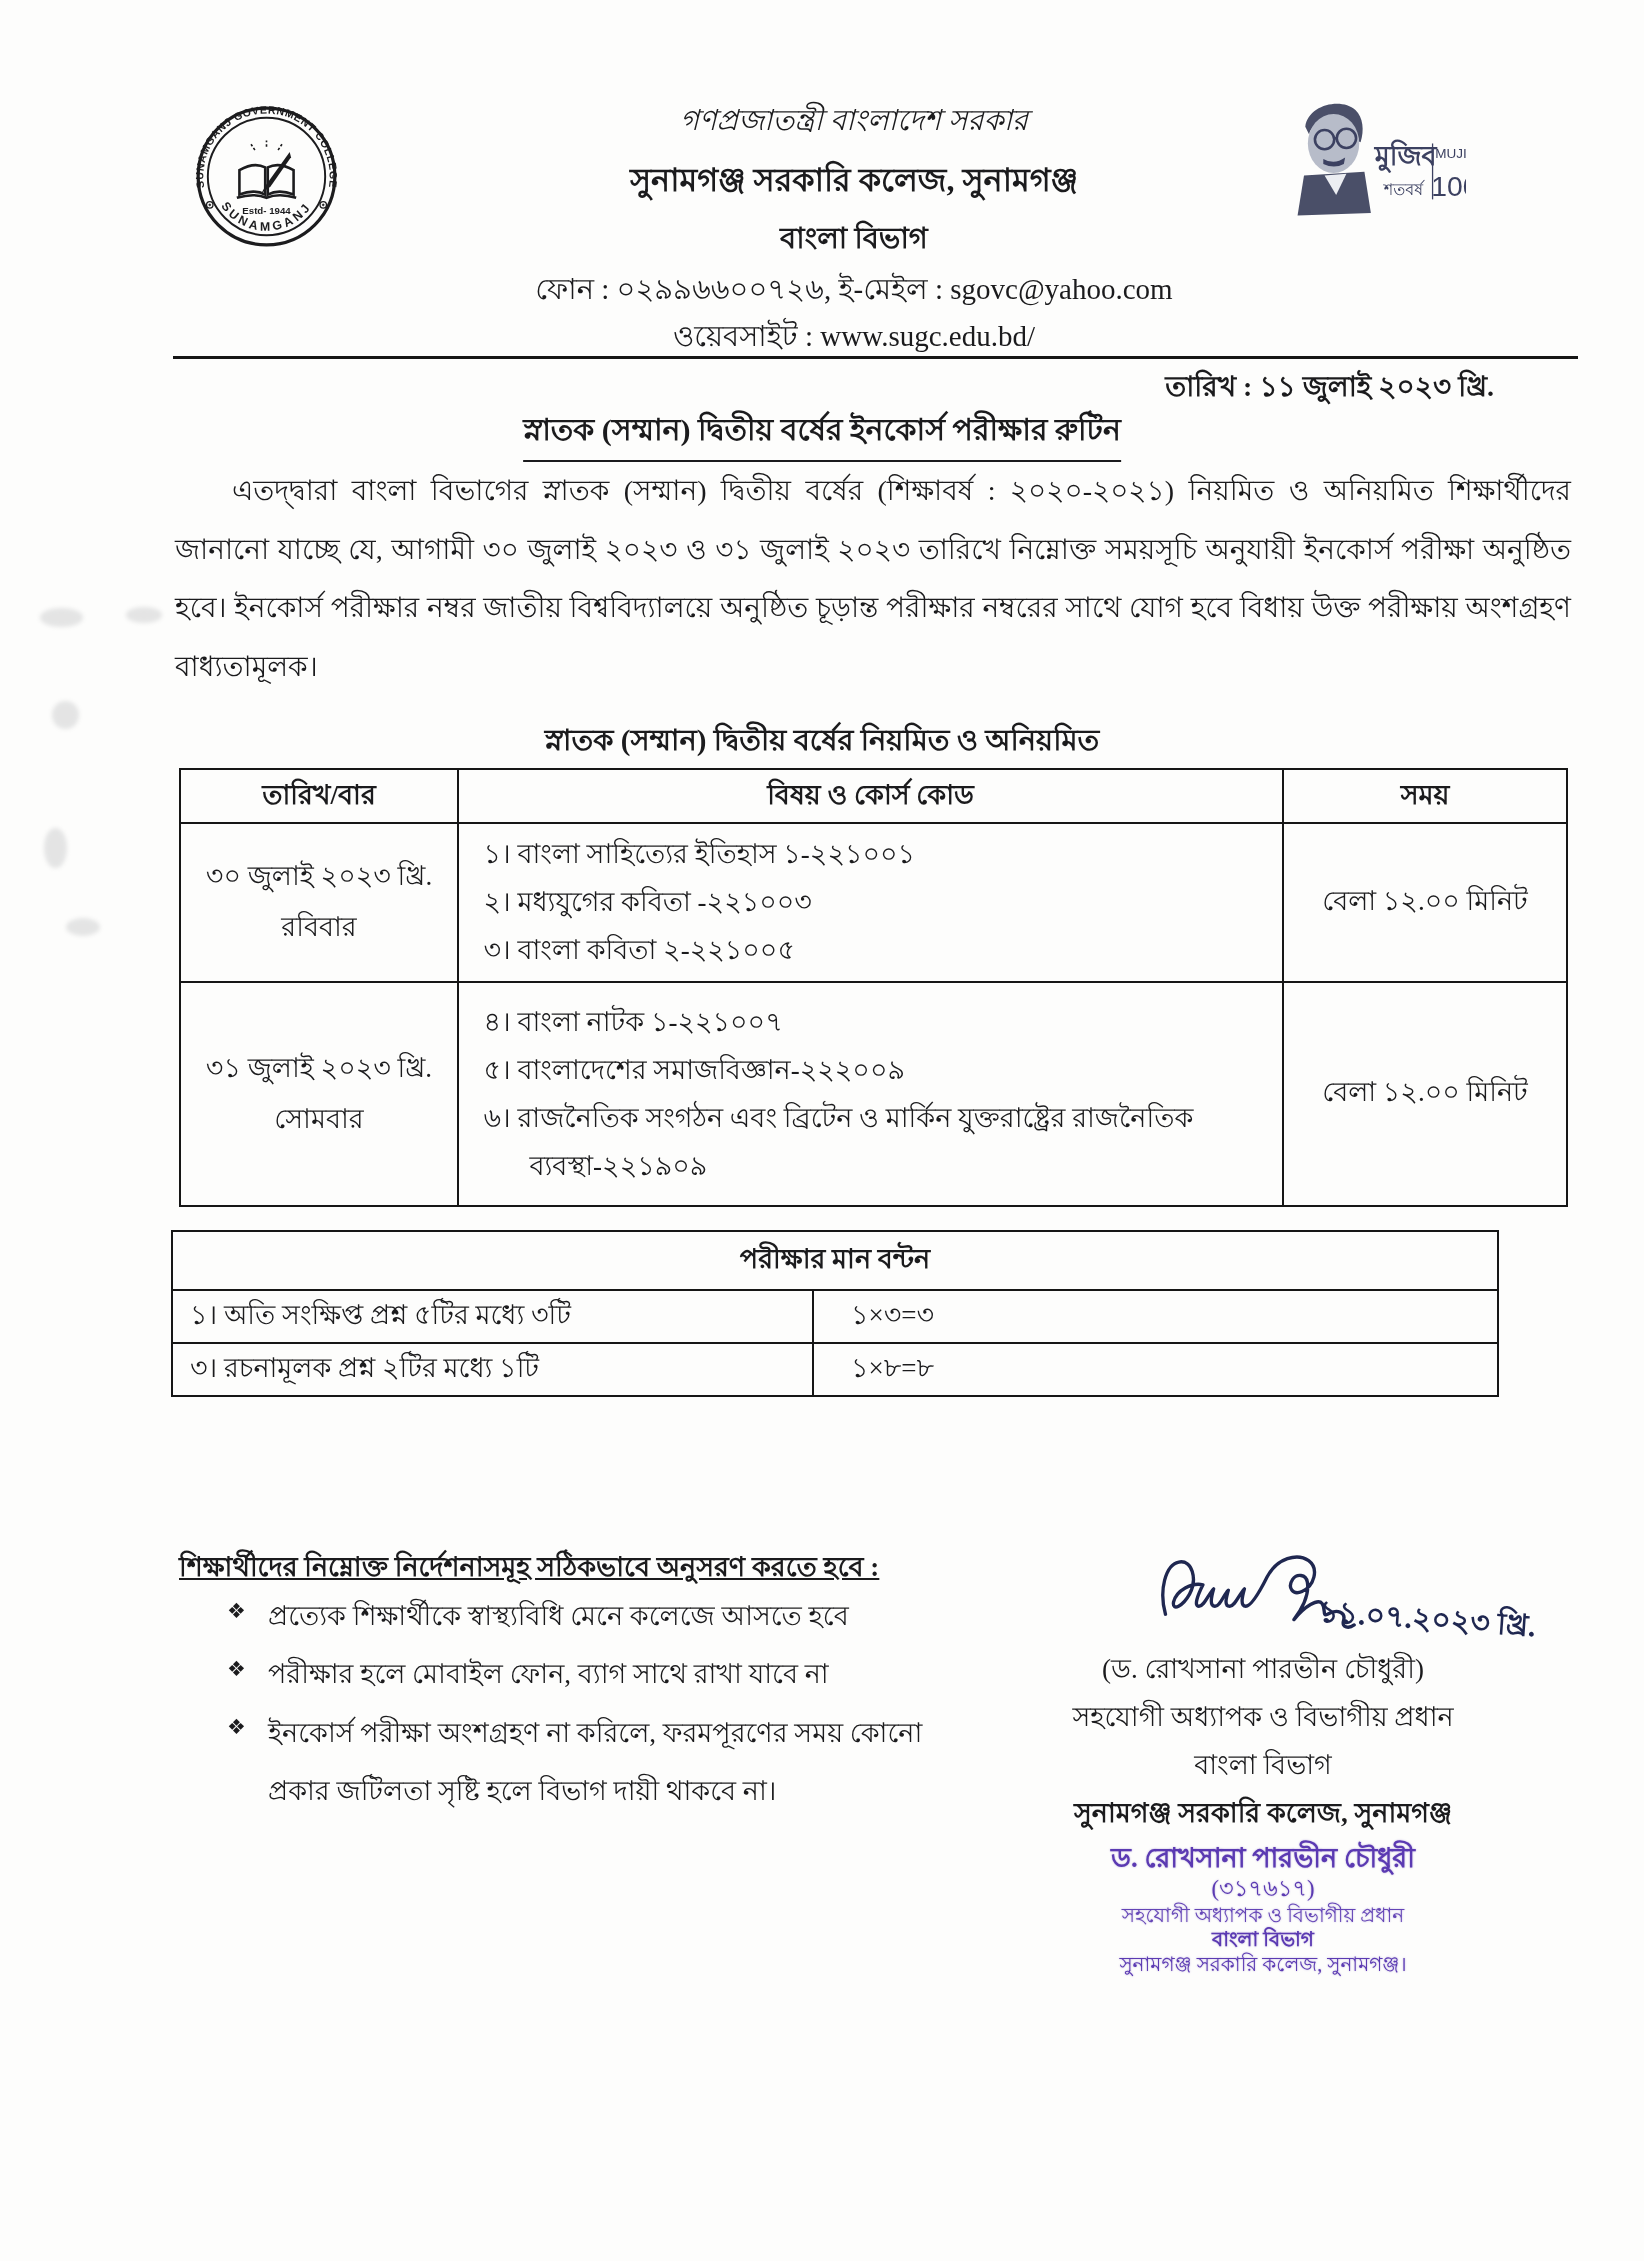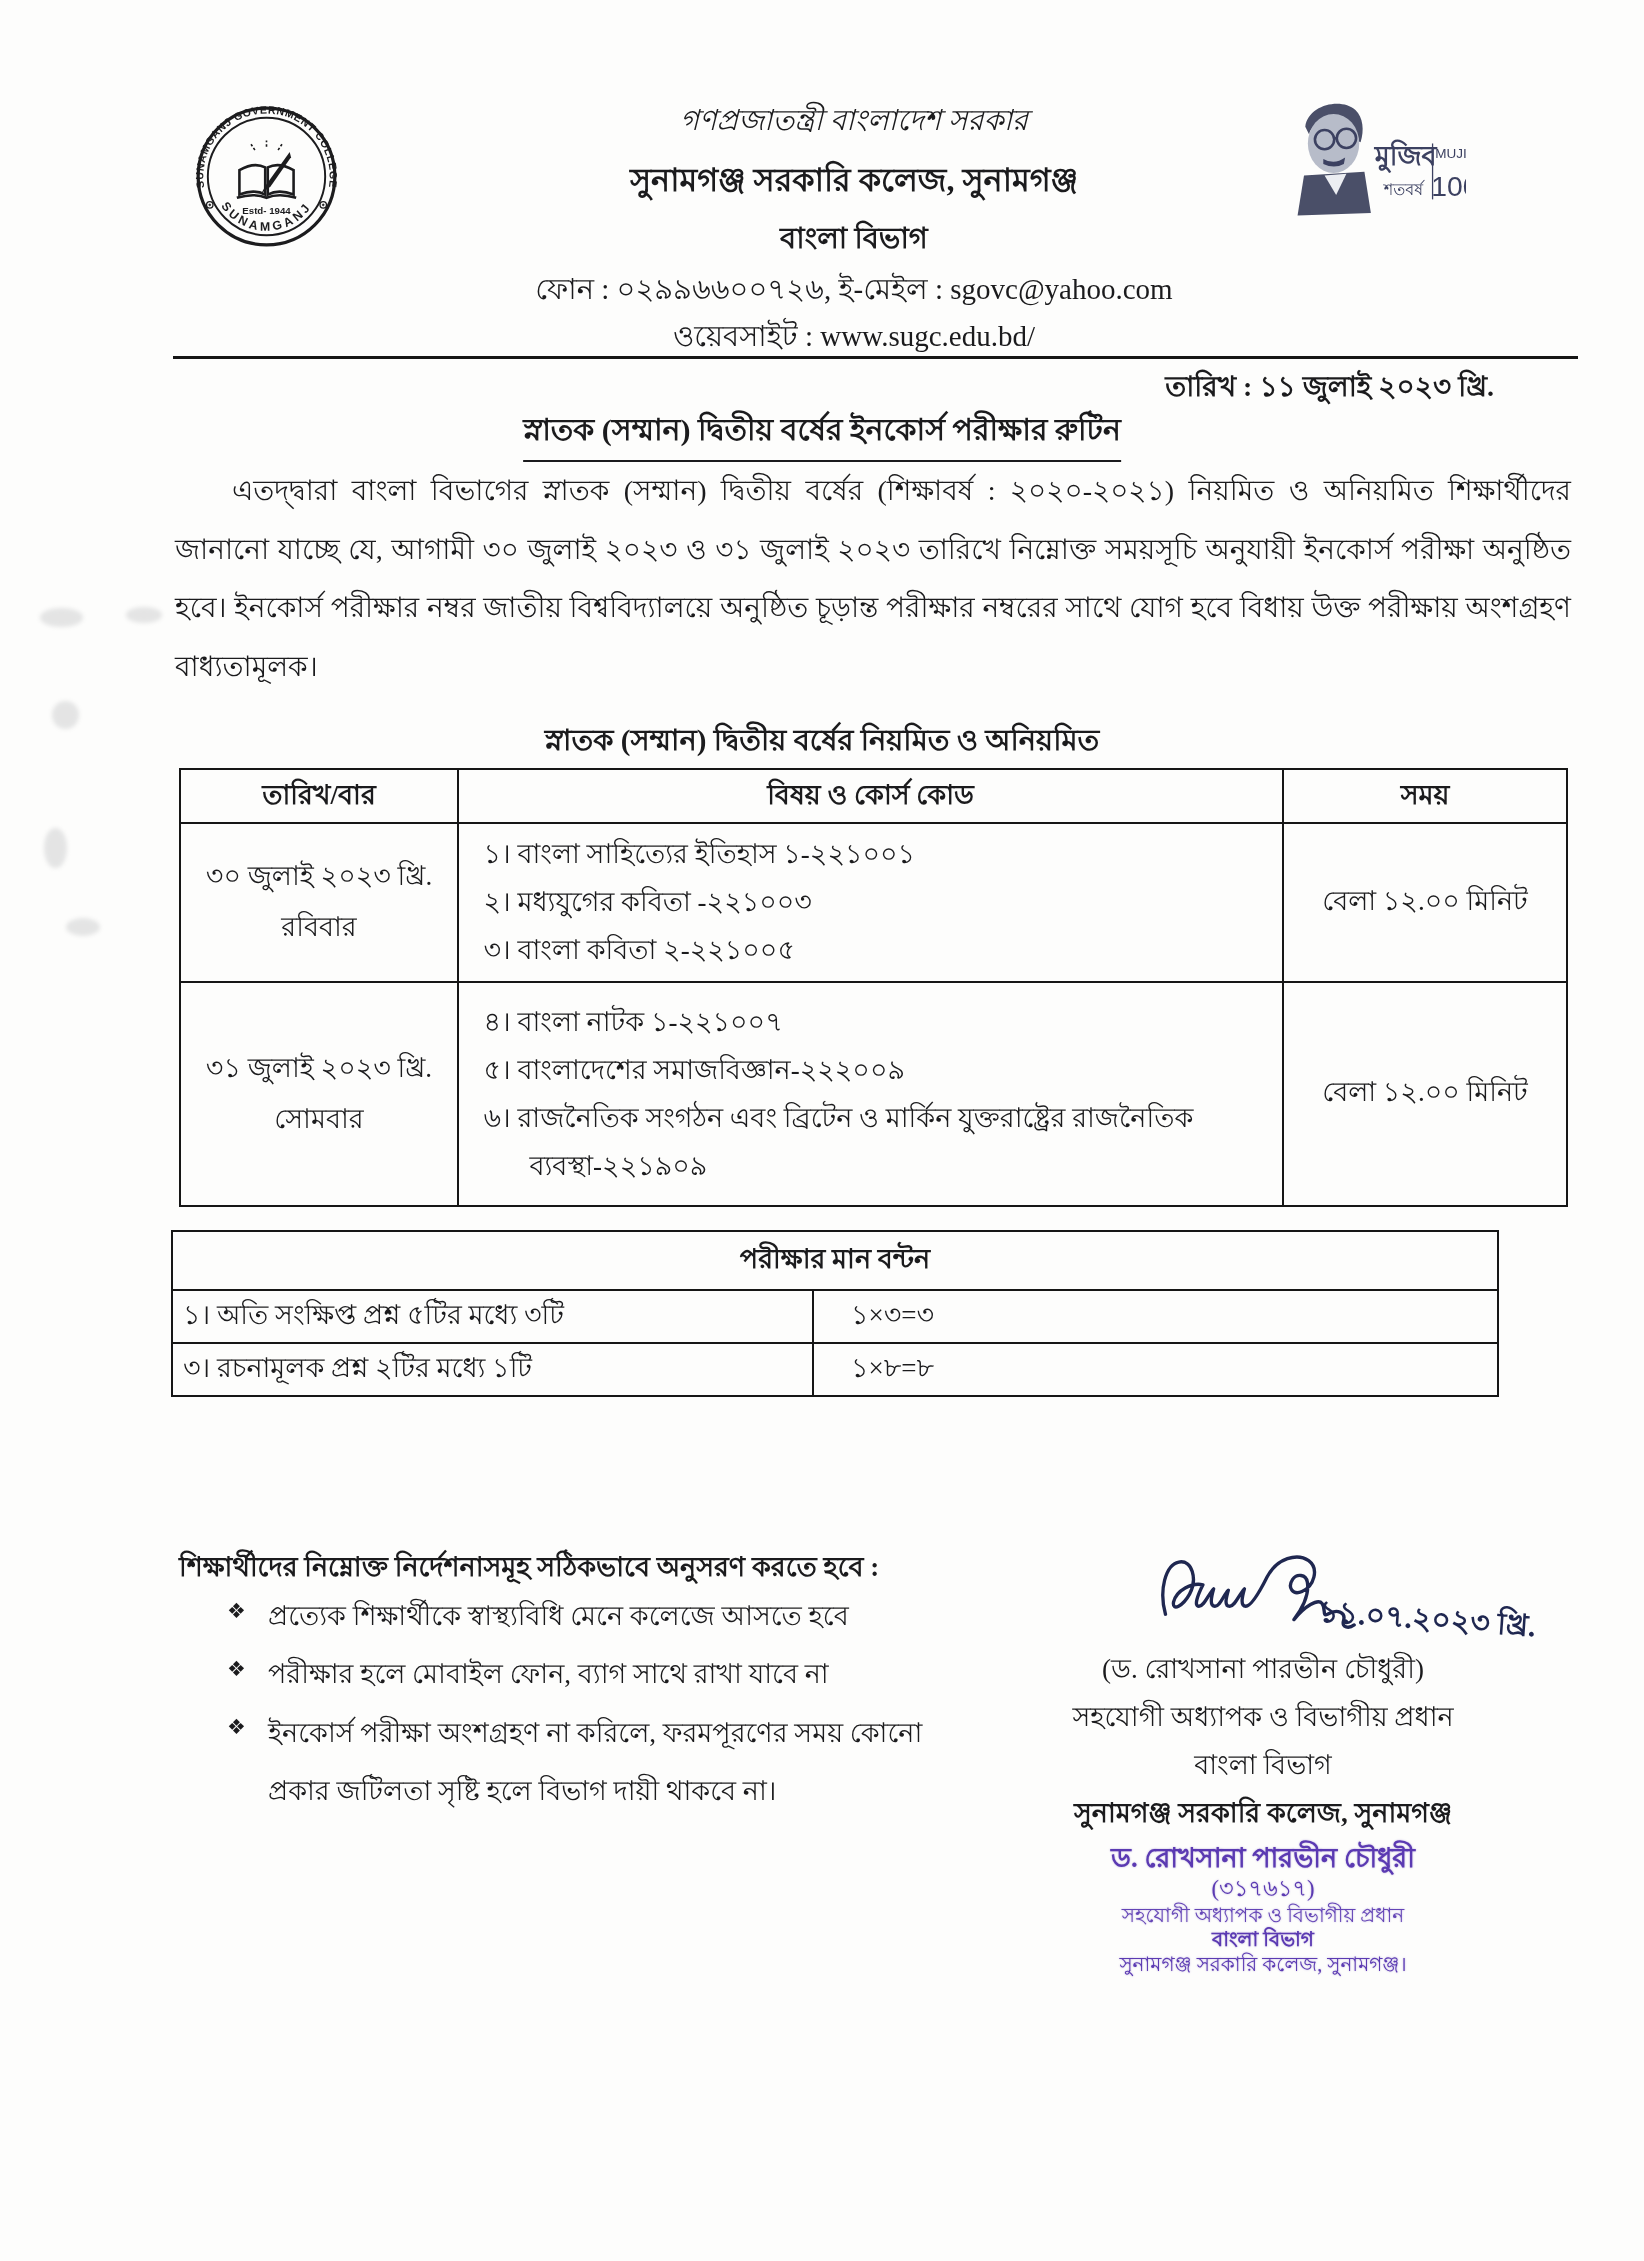--- a/index.html
+++ b/index.html
@@ -39,26 +39,26 @@
   .t1 .r2{height:224px;}
   .dcell{text-align:center;line-height:1.9;}
   .scell{padding:6.4px 13px 6.4px 24.5px;}
   .sub{line-height:1.78;padding-left:46px;text-indent:-46px;}
   .tcell{text-align:center;}
   
   .t2{position:absolute;left:171px;top:1230px;width:1327px;}
   .t2 th,.t2 td{border:2.6px solid #161616;font-size:27px;vertical-align:middle;font-family:Liberation Serif, serif;}
   .t2 th{height:55px;font-weight:700;text-align:center;}
   .t2 td{height:49px;}
-  .t2 .lab{padding-left:10px;}
+  .t2 .lab{padding-left:17px;}
   .t2 .mrk{padding-left:37px;}
   .t2 .tot-l{text-align:right;padding-right:15.5px;}
   .t2 .tot-v{padding-left:62px;}
   
-  .instr-head{position:absolute;left:179px;top:1546px;font-size:27px;font-weight:600;}
+  .instr-head{position:absolute;left:179px;top:1546px;font-size:27px;font-weight:600;text-decoration:underline;}
   .instr-list{position:absolute;left:227px;top:1587px;width:748px;}
   .instr-item{display:flex;align-items:flex-start;}
   .instr-item .b{width:41px;flex:0 0 41px;font-family:"DejaVu Sans",sans-serif;font-size:21px;padding-top:11.6px;}
   .instr-item .t{width:690px;font-size:27px;line-height:2.16;}
   
   .sig-svg{position:absolute;left:1109px;top:1550px;}
   .sig-date{position:absolute;left:1319px;top:1595px;font-size:30px;font-weight:700;
     color:#1f2750;transform:rotate(4deg);white-space:nowrap;}
   .sig-block{position:absolute;left:1002px;top:1645px;width:522px;text-align:center;}
   .sig-block .ln{font-size:27px;line-height:48px;}

